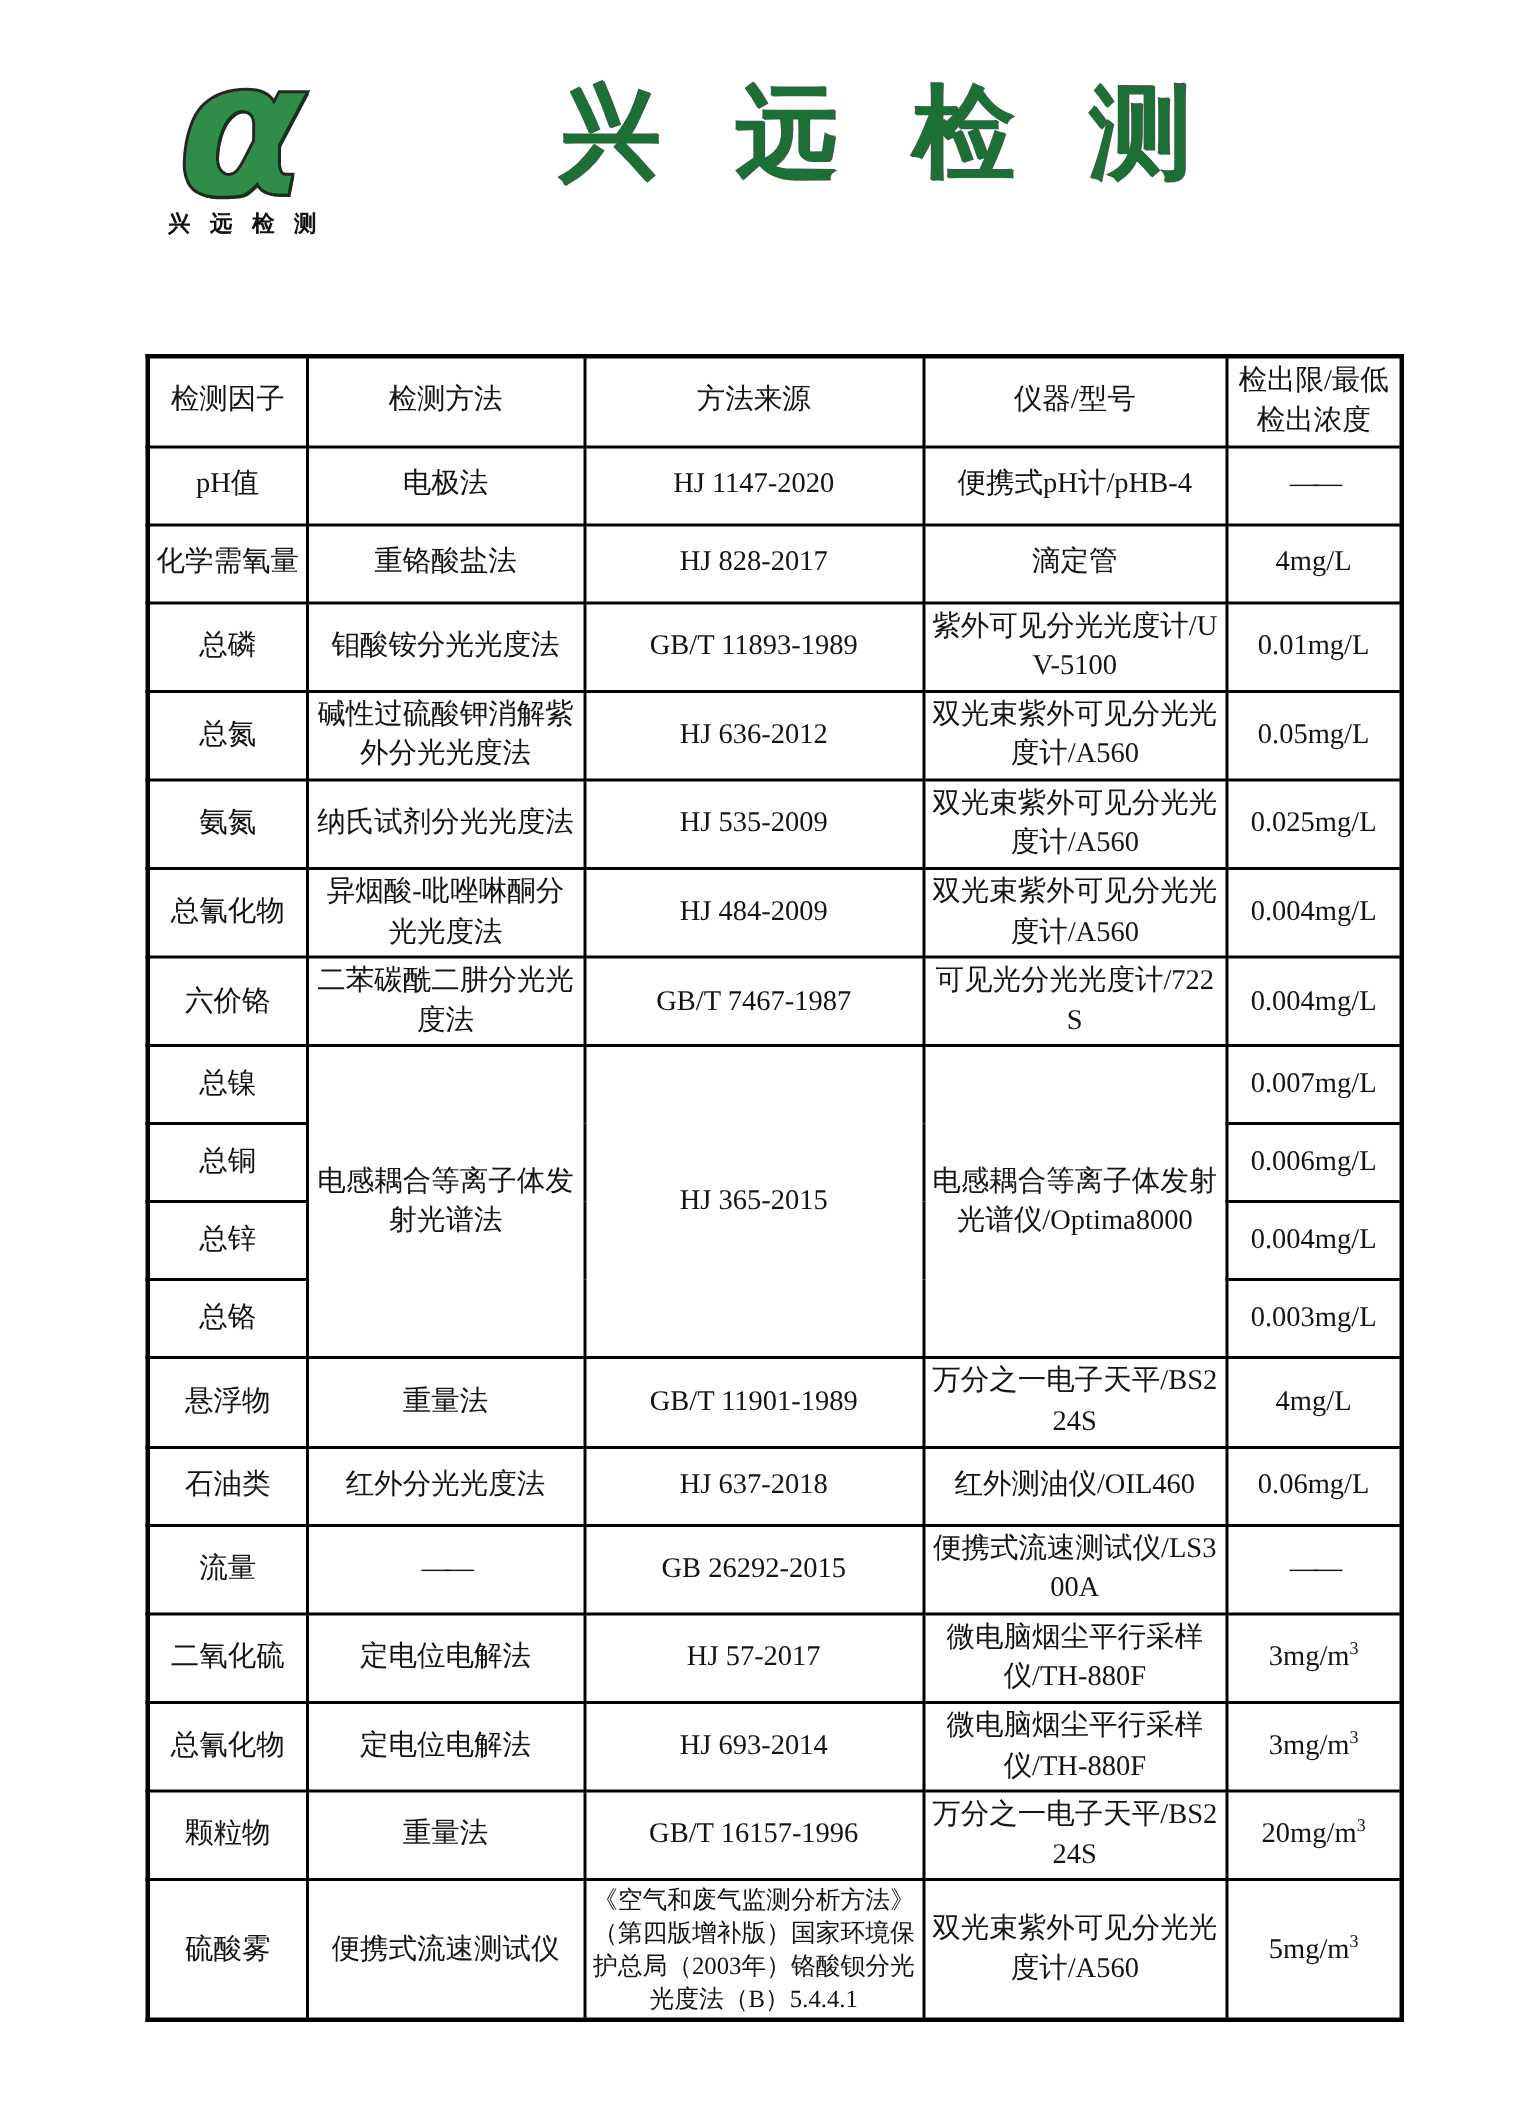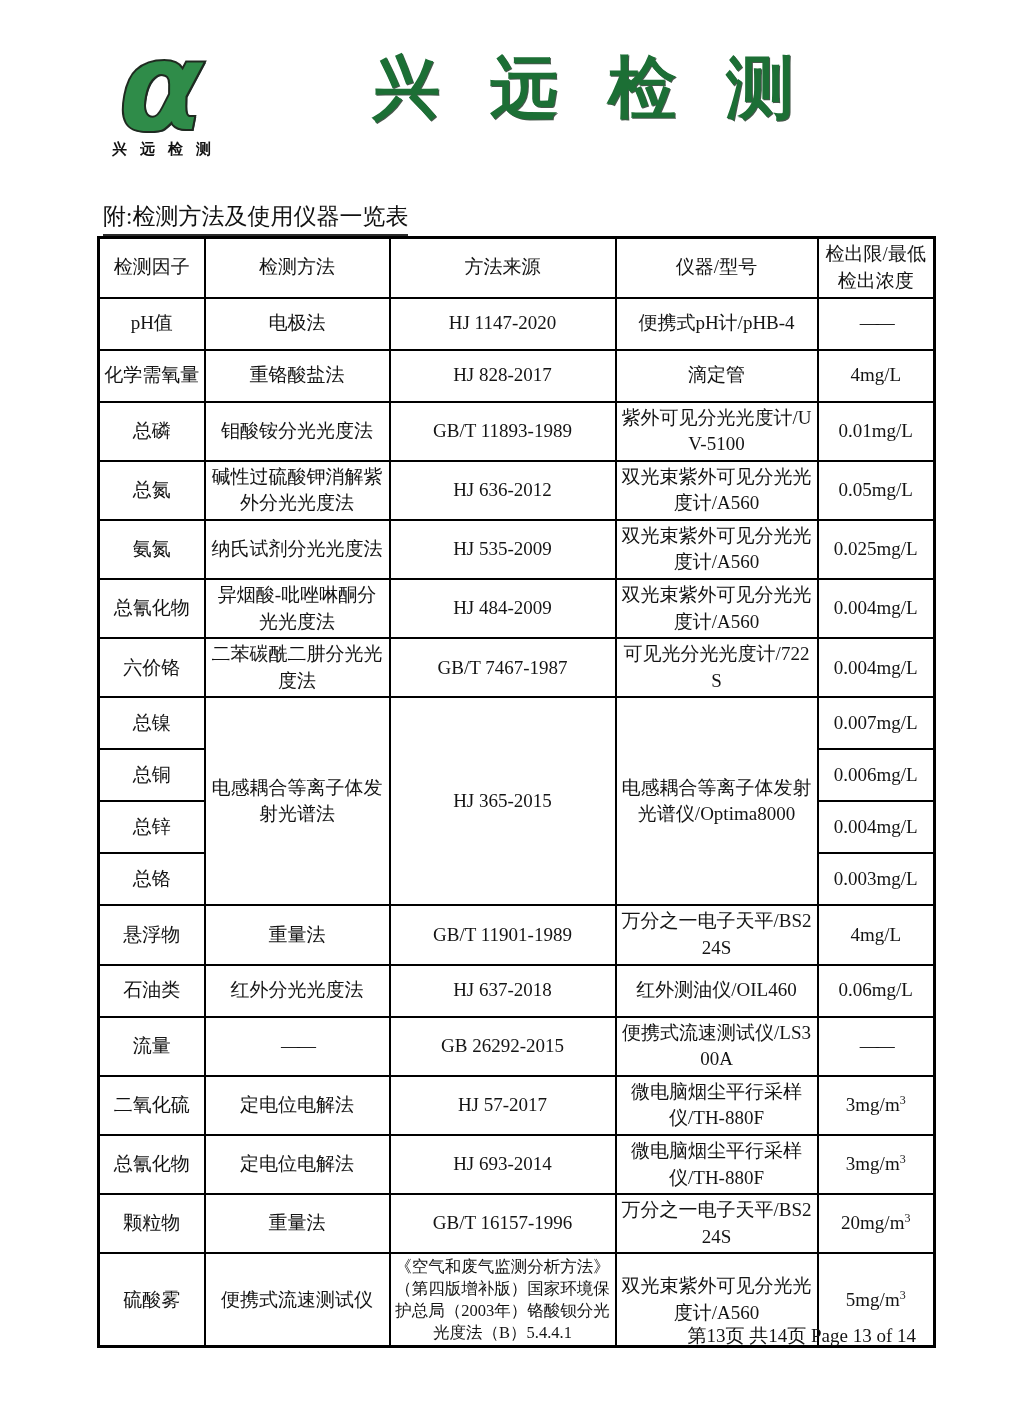--- a/index.html
+++ b/index.html
@@ -77,21 +77,20 @@
 </head>
 <body>
 
 <div class="page">
 
   <div class="logo-alpha">α</div>
   <div class="logo-caption">兴远检测</div>
 
   <div class="brand-title">兴远检测</div>
 
-  <div class="section-title">附:检测方法及使用仪器一览表</div>
 
   <table class="methods">
     <colgroup>
       <col style="width:106px">
         <col style="width:185px">
         <col style="width:226px">
         <col style="width:202px">
         <col style="width:117px">
     </colgroup>
     <thead>
@@ -218,15 +217,14 @@
       <tr class="tall">
         <td>硫酸雾</td>
         <td>便携式流速测试仪</td>
         <td class="small">《空气和废气监测分析方法》（第四版增补版）国家环境保护总局（2003年）铬酸钡分光光度法（B）5.4.4.1</td>
         <td>双光束紫外可见分光光度计/A560</td>
         <td><span>5mg/m</span><sup>3</sup></td>
       </tr>
     </tbody>
   </table>
 
-  <div class="footer">第13页 共14页 Page 13 of 14</div>
 
 </div>
 
 </body></html>

